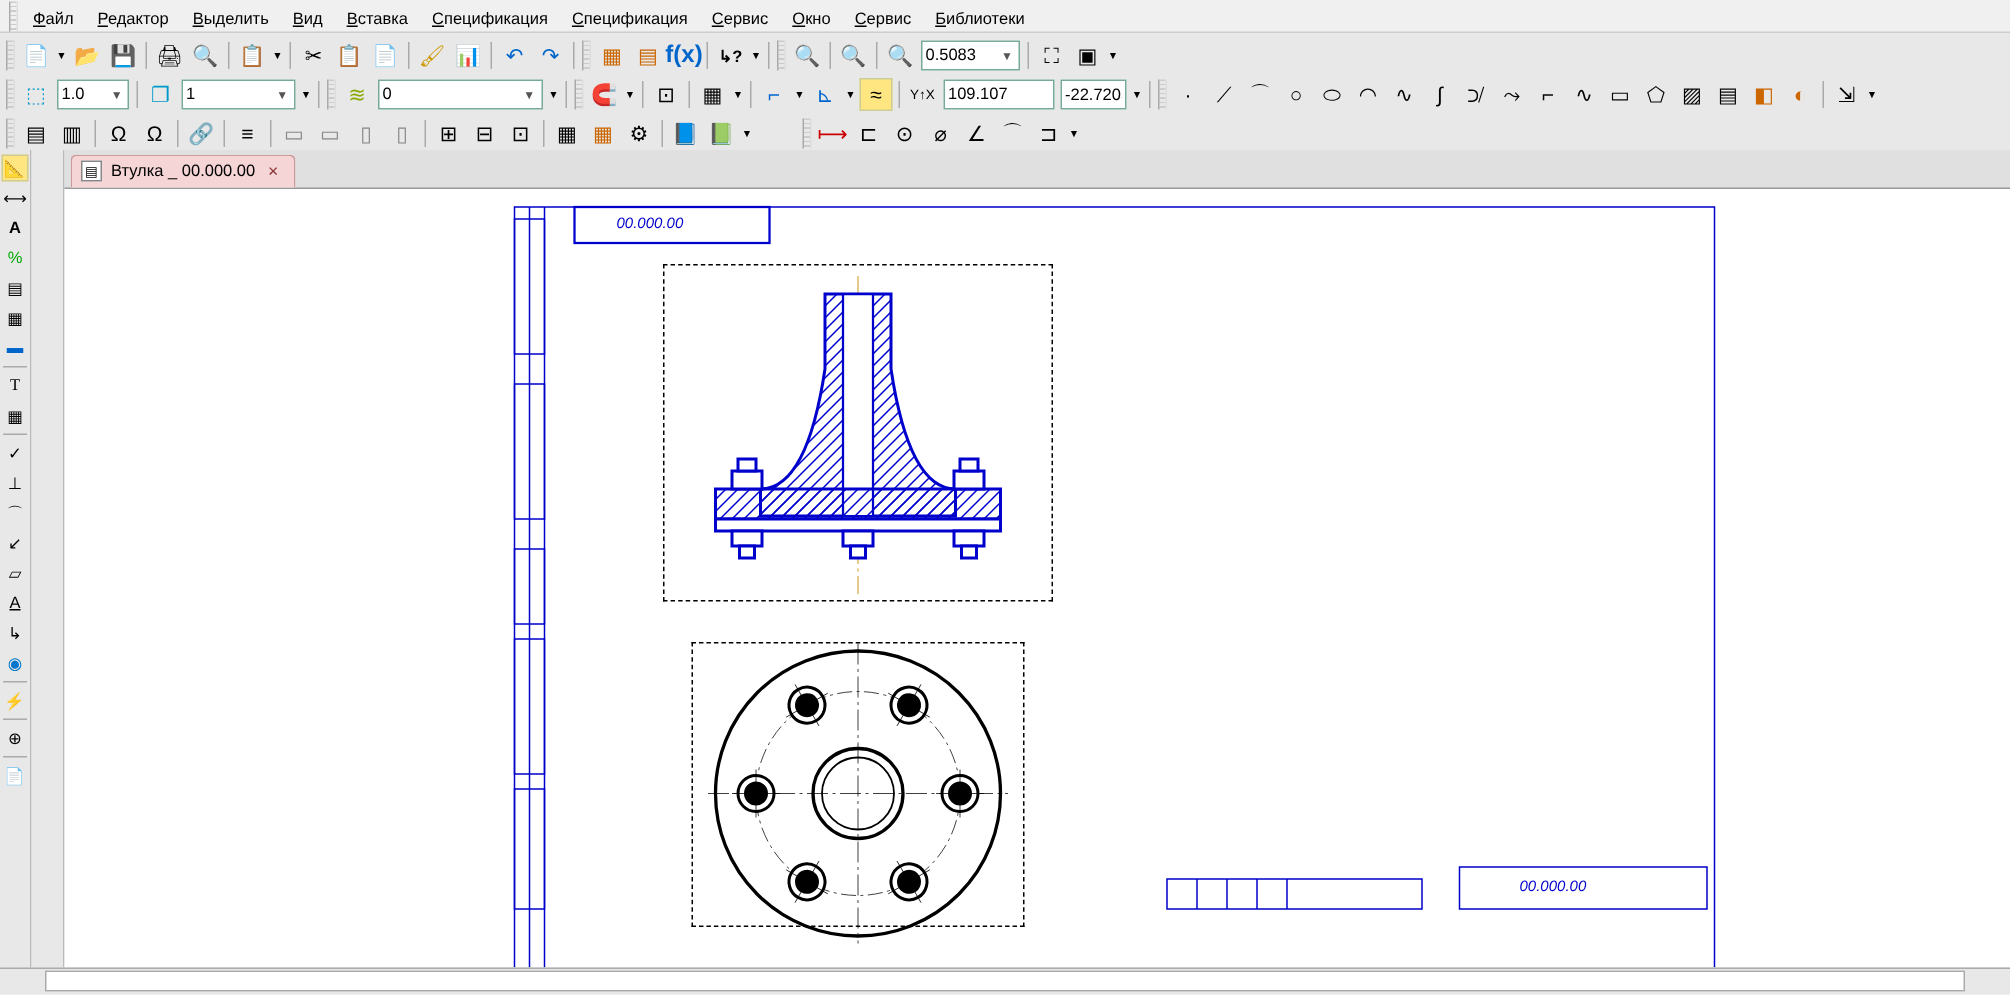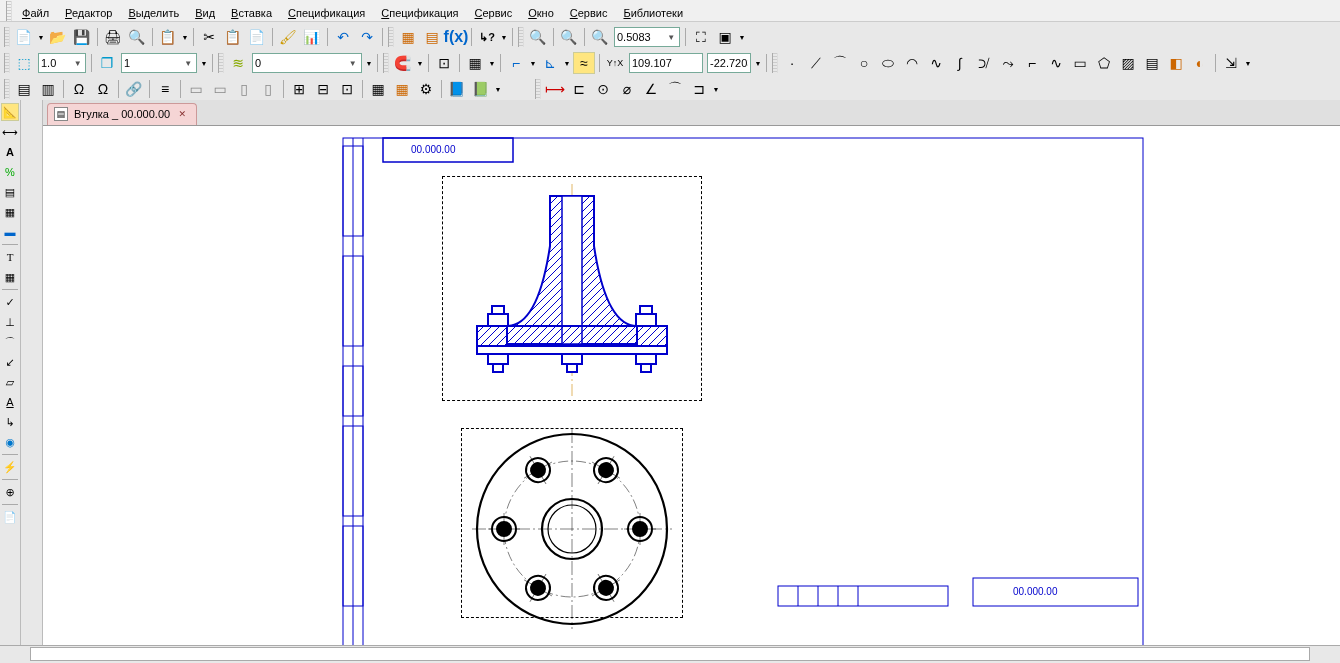--- a/index.html
+++ b/index.html
@@ -21,21 +21,21 @@
 .left-strip .vsep{width:16px;height:1px;background:#aaa;margin:2px 0;}
 .second-strip{position:absolute;left:21px;top:100px;width:22px;bottom:18px;background:#e8e8e8;border-right:1px solid #bbb;}
 .tab-bar{position:absolute;left:43px;top:100px;right:0;height:26px;background:#e0e0e0;border-bottom:1px solid #999;display:flex;align-items:flex-end;padding-left:4px;}
 .doc-tab{background:#f5d5d5;border:1px solid #c99;border-bottom:none;border-radius:4px 4px 0 0;padding:3px 8px 4px 6px;display:flex;align-items:center;gap:6px;height:22px;}
 .doc-tab .dicon{width:14px;height:14px;background:#fff;border:1px solid #888;font-size:9px;display:flex;align-items:center;justify-content:center;}
 .doc-tab .close{width:12px;height:12px;font-size:9px;display:flex;align-items:center;justify-content:center;cursor:pointer;color:#833;}
 .canvas-area{position:absolute;left:43px;top:126px;right:0;bottom:18px;background:#fff;overflow:hidden;}
 .status-bar{position:absolute;left:0;right:0;bottom:0;height:18px;background:#e8e8e8;border-top:1px solid #aaa;}
 .status-inner{margin:1px 30px;height:14px;background:#fff;border:1px solid #aaa;}
 .sel-box{position:absolute;border:1px dashed #000;}
-.title-small{position:absolute;font-size:10px;color:#0000cc;}
+.title-small{position:absolute;font-style:italic;font-size:10px;color:#0000cc;}
 svg{overflow:visible;}
 </style>
 </head>
 <body>
 
 <div class="menubar">
   <span class="handle"></span>
   <div class="mi">Файл</div>
   <div class="mi">Редактор</div>
   <div class="mi">Выделить</div>

